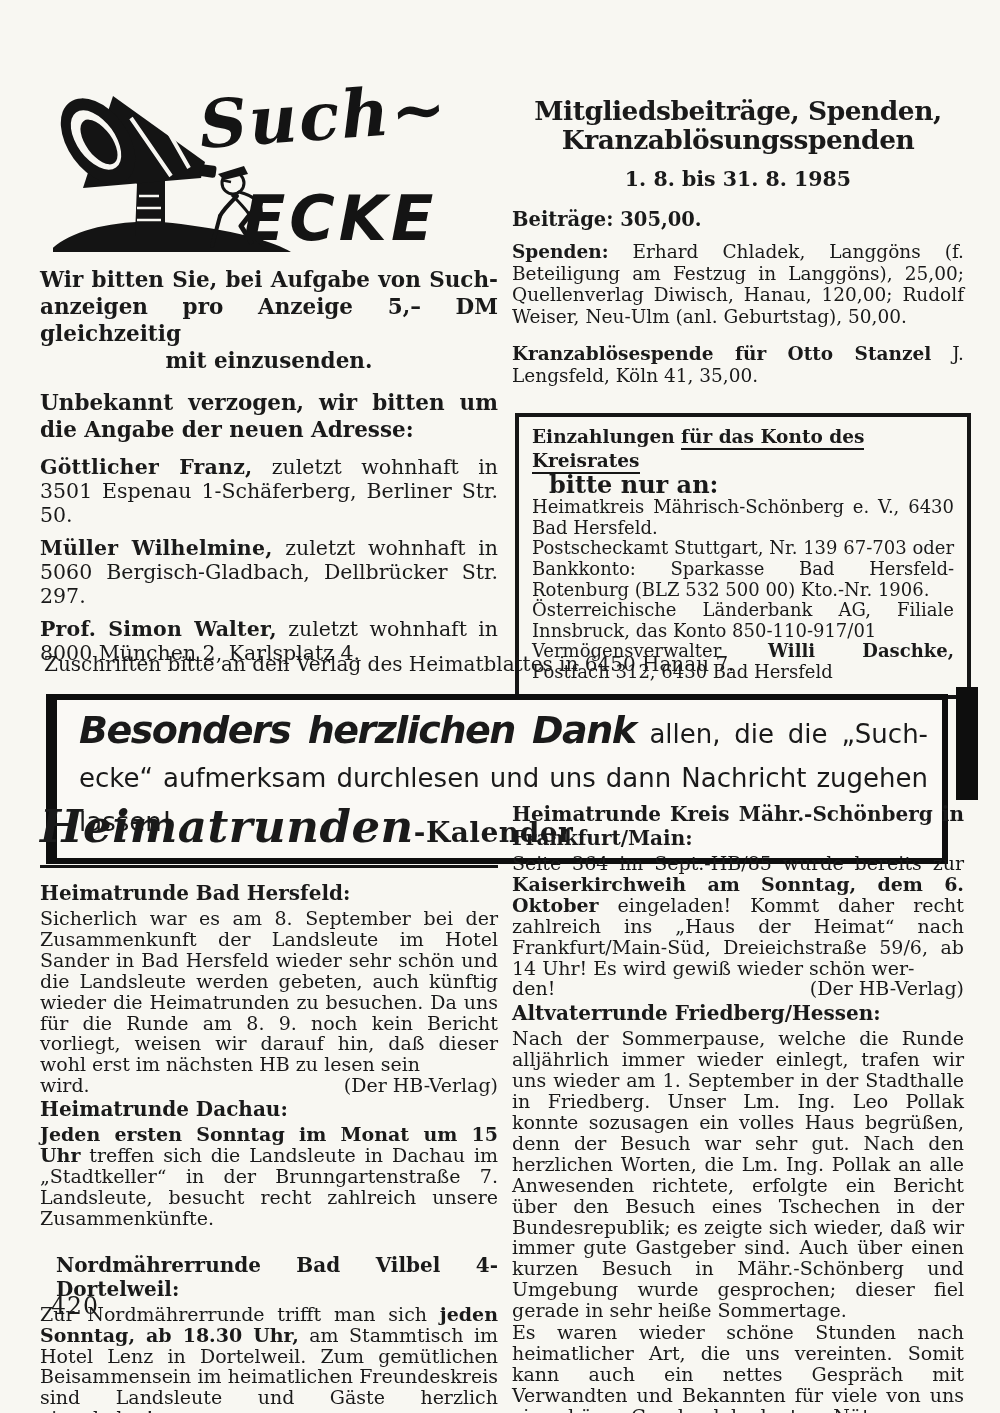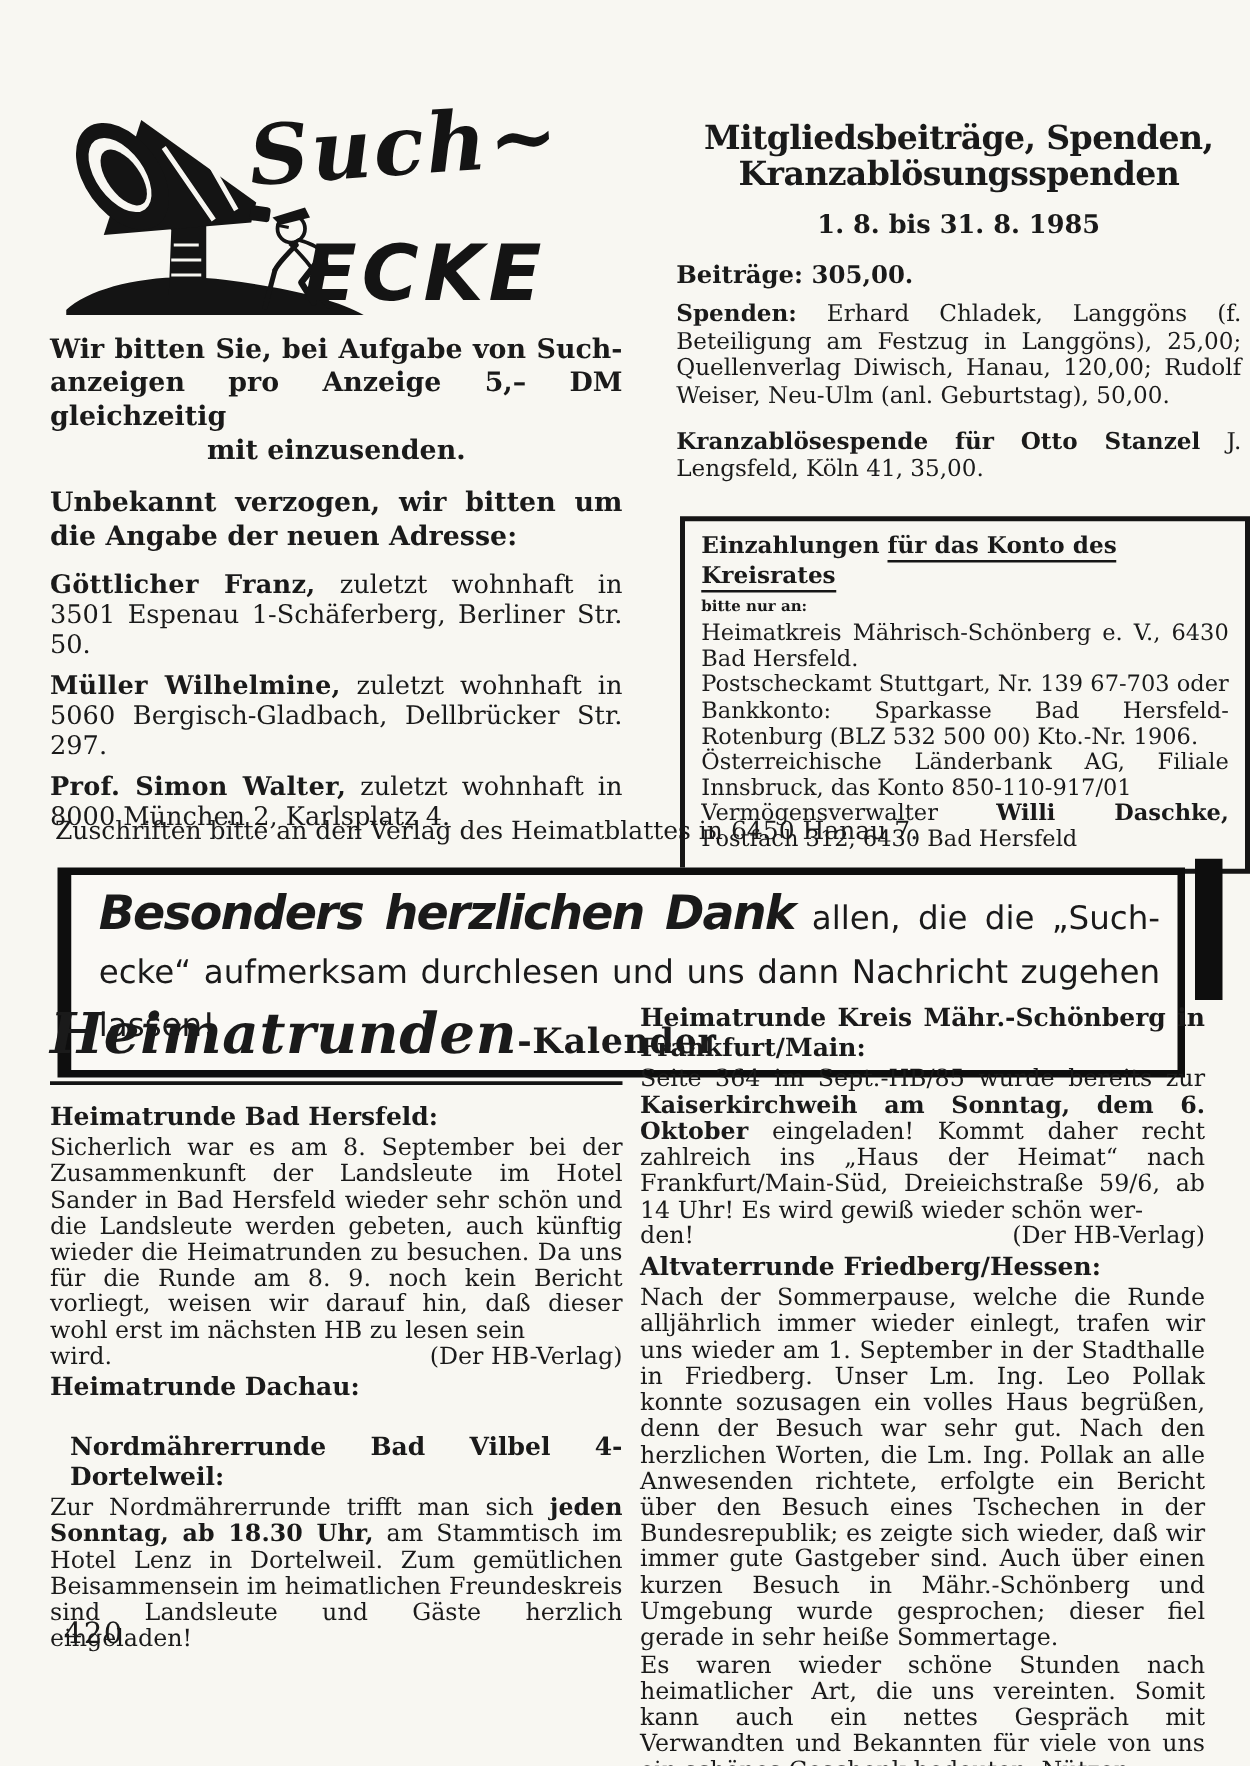--- a/index.html
+++ b/index.html
@@ -14,35 +14,35 @@
   .logo-wrap { width:432px; margin:0 auto; }
   .notice-center { margin-top:10px; font-weight:bold; font-size:21.5px; line-height:27px; }
   .notice-center .jline { display:block; text-align:justify; text-align-last:justify; }
   .notice-center .cline { display:block; text-align:center; }
   .notice-moved { margin-top:15px; font-weight:bold; font-size:21.5px; line-height:27px; text-align:justify; }
   .entries { margin-top:12px; }
   .entry { font-size:20.5px; line-height:24px; text-align:justify; margin:0 0 9px 0; }
   .entry b { letter-spacing:0.2px; }
 
   
-  .top-right { position:absolute; left:541px; top:96px; width:452px; }
+  .top-right { position:absolute; left:512px; top:96px; width:452px; }
   .main-title { margin:0; font-size:26.5px; line-height:29px; font-weight:bold; text-align:center; letter-spacing:-0.5px; }
   .period { text-align:center; font-weight:bold; font-size:20.5px; margin-top:13px; }
   .beitraege { font-weight:bold; font-size:19.5px; margin-top:17px; }
   .tr-para { font-size:18.5px; line-height:21.7px; text-align:justify; margin:10px 0 0 0; }
   .tr-para.kranz { margin-top:15px; }
 
   .konto-box {
     margin-top:27px; margin-left:3px; width:456px; box-sizing:border-box;
     border:4px solid #161616; padding:8px 13px 12px 13px;
     font-size:18px; line-height:20.6px;
   }
   .kb-heading { font-weight:bold; font-size:18.5px; line-height:24px; }
   .kb-underline { border-bottom:2px solid #161616; padding-bottom:1px; }
-  .kb-line2 { font-weight:bold; font-size:12px; line-height:24px; }
+  .kb-line2 { font-weight:bold; font-size:24px; line-height:24px;margin-left:17px; }
   .konto-box p { margin:0; text-align:justify; }
 
   
   .zuschriften { position:absolute; left:44px; top:652px; width:720px; font-size:20px; }
   .banner {
     position:absolute; left:46px; top:694px; width:902px; box-sizing:border-box;
     border:6px solid #0e0e0e; border-left-width:11px;
     padding:10px 14px 12px 22px; background:#faf9f5;
     font-family:"DejaVu Sans","Liberation Sans",sans-serif;
     line-height:40px; text-align:justify;
@@ -157,20 +157,21 @@
     </div>
 
     <h3 class="sec-h">Heimatrunde Bad Hersfeld:</h3>
     <p class="bcol-para">Sicherlich war es am 8. September bei der Zusammenkunft der Landsleute im Hotel Sander in Bad Hersfeld wieder sehr schön und die Landsleute werden gebeten, auch künftig wieder die Heimatrunden zu besuchen. Da uns für die Runde am 8. 9. noch kein Bericht vorliegt, weisen wir darauf hin, daß dieser wohl erst im nächsten HB zu lesen sein</p>
     <div class="lastline">
       <span>wird.</span>
       <span>(Der HB-Verlag)</span>
     </div>
 
     <h3 class="sec-h tight">Heimatrunde Dachau:</h3>
+    <p class="bcol-para"><b>Jeden ersten Sonntag im Monat um 15 Uhr</b><span> treffen sich die Landsleute in Dachau im „Stadtkeller“ in der Brunngartenstraße 7. Landsleute, besucht recht zahlreich unsere Zusammenkünfte.</span></p>
 
     <h3 class="sec-h gap">Nordmährerrunde Bad Vilbel 4-Dortelweil:</h3>
     <p class="bcol-para"><span>Zur Nordmährerrunde trifft man sich </span><b>jeden Sonntag, ab 18.30 Uhr,</b><span> am Stammtisch im Hotel Lenz in Dortelweil. Zum gemütlichen Beisammensein im heimatlichen Freundeskreis sind Landsleute und Gäste herzlich eingeladen!</span></p>
   </div>
 
   <div class="bottom-right">
     <h3 class="sec-h">Heimatrunde Kreis Mähr.-Schönberg in Frankfurt/Main:</h3>
     <p class="bcol-para"><span>Seite 364 im Sept.-HB/85 wurde bereits zur </span><b>Kaiserkirchweih am Sonntag, dem 6. Oktober</b><span> eingeladen! Kommt daher recht zahlreich ins „Haus der Heimat“ nach Frankfurt/Main-Süd, Dreieichstraße 59/6, ab 14 Uhr! Es wird gewiß wieder schön wer-</span></p>
     <div class="lastline">
       <span>den!</span>

